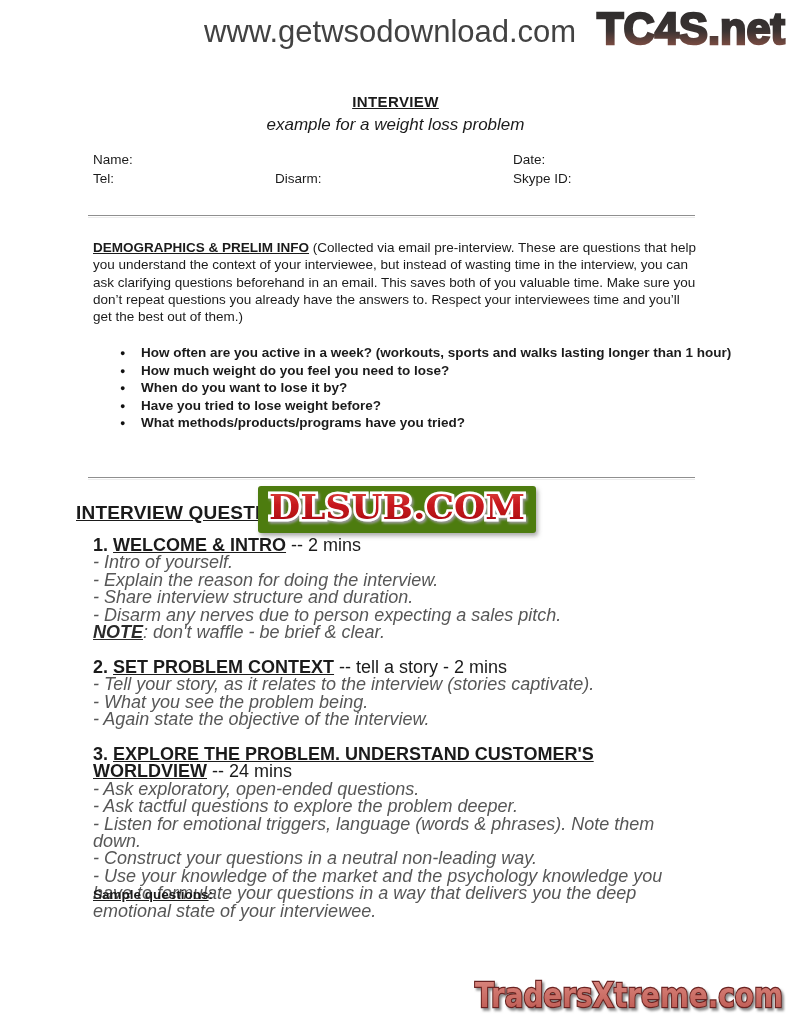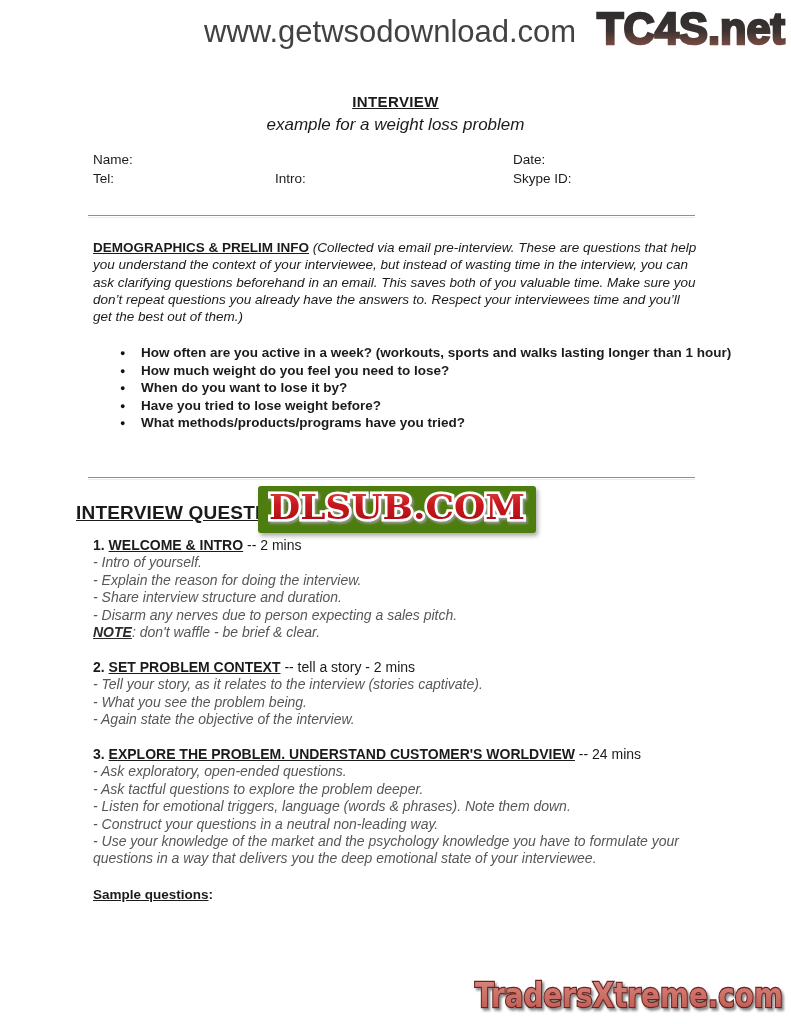--- a/index.html
+++ b/index.html
@@ -1,20 +1,20 @@
 <!DOCTYPE html>
 <html><head>
 <meta charset="utf-8">
 <style>
   html,body{margin:0;padding:0;background:#ffffff;}
   .page{position:relative;width:791px;height:1024px;background:#ffffff;overflow:hidden;
         font-family:"Liberation Sans",sans-serif;color:#1b1b1b;}
   .b{font-weight:bold;}
   .u{text-decoration:underline;}
-  .i{font-style:italic;}
+  .i{}
 
   
   .wm-url{position:absolute;top:14px;left:204px;font-size:31px;color:#424242;letter-spacing:0px;}
   .tc4s{position:absolute;top:2px;right:2px;}
 
   
   .title-wrap{position:absolute;top:93px;left:0;width:791px;text-align:center;}
   .title{font-size:15px;font-weight:bold;text-decoration:underline;letter-spacing:.4px;}
   .subtitle{font-size:17px;font-style:italic;margin-top:5px;}
 
@@ -42,21 +42,21 @@
   .bullets li::before{content:"●";position:absolute;left:27px;top:1px;font-size:9px;color:#111;}
   .note{display:block;font-weight:normal;font-style:italic;color:#8c8c8c;white-space:nowrap;}
 
   
   .iq{position:absolute;left:76px;top:502px;font-size:19px;}
   .iq-h{font-weight:bold;text-decoration:underline;letter-spacing:.2px;}
   .dlsub{position:absolute;left:258px;top:486px;background:#4d7c0f;border-radius:3px;
          padding:2px 5px 1px 5px;box-shadow:2px 3px 4px rgba(105,105,105,.55);}
 
   
-  .sec{position:absolute;left:93px;width:612px;font-size:14px;line-height:17.4px;}
+  .sec{position:absolute;left:93px;width:612px;font-size:18px;line-height:17.4px;}
   .sec1{top:537px;}
   .sec2{top:659px;}
   .sec3{top:746px;}
   .ln{font-style:italic;color:#575757;}
   .noteline .u{color:#2a2a2a;}
 
   .sample{position:absolute;left:93px;top:887px;font-size:13.5px;font-weight:bold;}
 
   
   .footer{position:absolute;top:975px;right:3px;text-align:right;}
@@ -83,21 +83,21 @@
     <div class="subtitle">example for a weight loss problem</div>
   </div>
 
   <div class="form">
     <div class="frow">
       <span class="fl c0">Name:</span>
       <span class="fl c2">Date:</span>
     </div>
     <div class="frow">
       <span class="fl c0">Tel:</span>
-      <span class="fl c1">Intro:</span>
+      <span class="fl c1">Disarm:</span>
       <span class="fl c2">Skype ID:</span>
     </div>
   </div>
 
   <div class="rule rule1"></div>
 
   <div class="demo">
     <span class="b u">DEMOGRAPHICS &amp; PRELIM INFO</span>
     <span class="i">(Collected via email pre-interview. These are questions that help you understand the context of your interviewee, but instead of wasting time in the interview, you can ask clarifying questions beforehand in an email. This saves both of you valuable time. Make sure you don’t repeat questions you already have the answers to. Respect your interviewees time and you’ll get the best out of them.)</span>
   </div>

